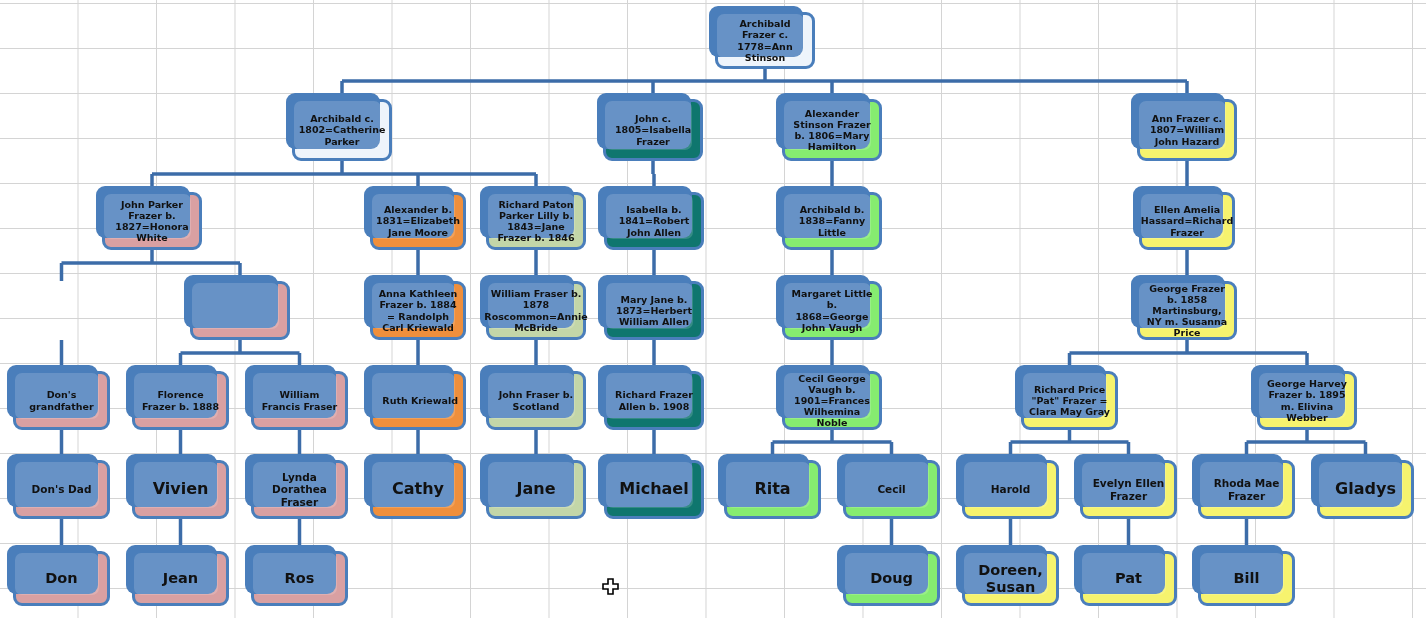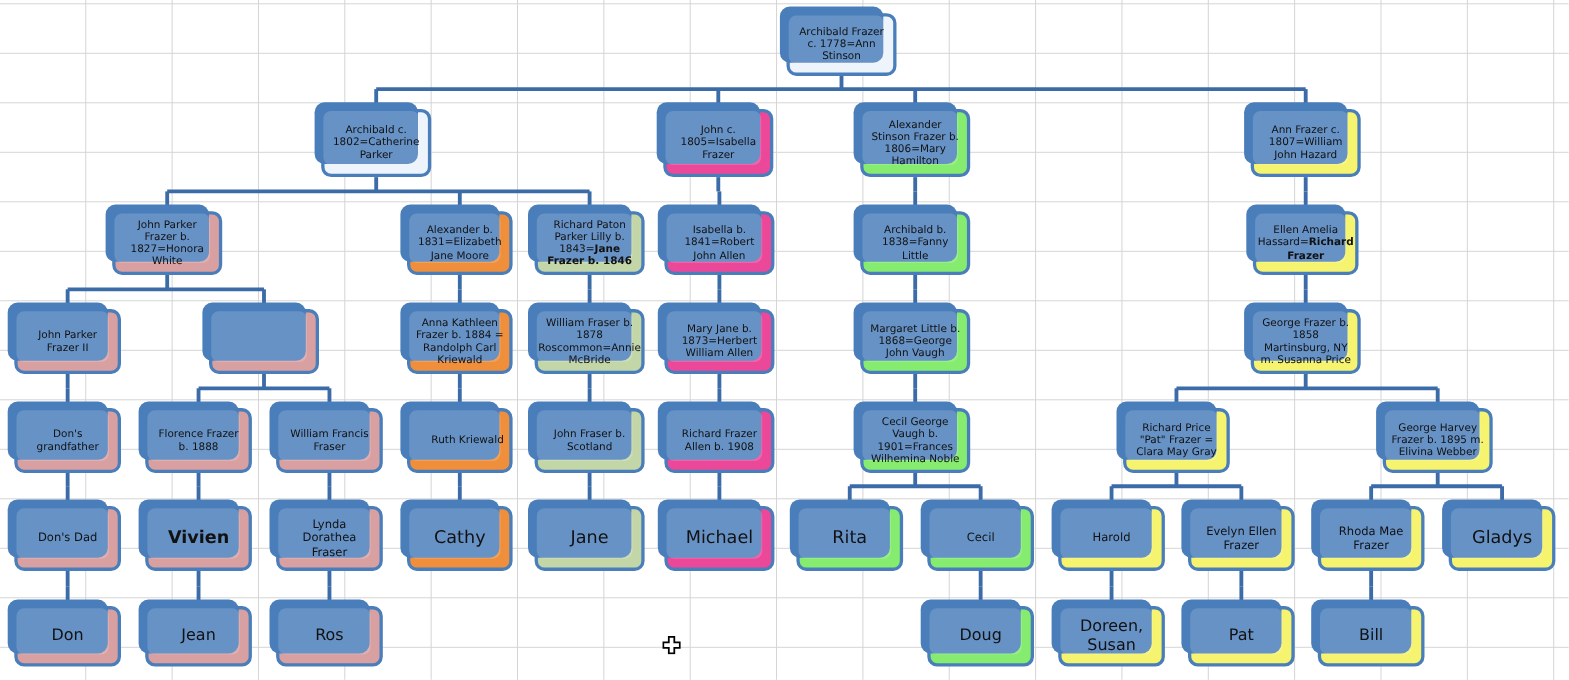--- a/index.html
+++ b/index.html
@@ -42,28 +42,28 @@
   }
   .node .inner{
     position:absolute;
     left:-1px;top:-1px;
     right:8px;bottom:8px;
     border-radius:7px;
     background:rgba(255,255,255,0.16);
     z-index:-1;
     pointer-events:none;
   }
-  .label{position:relative;z-index:1;white-space:pre-line;}
+  .label{position:relative;z-index:1;white-space:pre-line;font-weight:bold;}
 
   
   .c-white  {background:#eef4fb;}
   .c-rose   {background:#d9a0a2;}
   .c-orange {background:#ef8f3c;}
   .c-sage   {background:#c3d6a8;}
-  .c-peach  {background:#ec4899;}
+  .c-peach  {background:#0f766e;}
   .c-green  {background:#86ec70;}
   .c-yellow {background:#f6f36e;}
 
   .fs-xs{font-size:9.5px;}
   .fs-s {font-size:10.5px;}
   .fs-l {font-size:14.5px;}
   .fs-xl{font-size:16px;}
   .b{font-weight:bold;}
 
   #cursor{position:absolute;z-index:9;width:17px;height:17px;}
@@ -210,25 +210,20 @@
     <div class="node c-green fs-xs" style="left: 782px; top: 192px; width: 100px; height: 58px;">
       <div class="shadow"></div>
       <div class="inner"></div>
       <span class="label">Archibald b. 1838=Fanny Little</span>
     </div>
     <div class="node c-yellow fs-xs" style="left: 1139px; top: 192px; width: 96px; height: 58px;">
       <div class="shadow"></div>
       <div class="inner"></div>
       <span class="label">Ellen Amelia Hassard=<b>Richard Frazer</b></span>
     </div>
-    <div class="node c-rose fs-xs" style="left: 13px; top: 281px; width: 97px; height: 59px;">
-      <div class="shadow"></div>
-      <div class="inner"></div>
-      <span class="label">John Parker Frazer II</span>
-    </div>
     <div class="node c-rose fs-xs" style="left: 190px; top: 281px; width: 100px; height: 59px;">
       <div class="shadow"></div>
       <div class="inner"></div>
     </div>
     <div class="node c-orange fs-xs" style="left: 370px; top: 281px; width: 96px; height: 59px;">
       <div class="shadow"></div>
       <div class="inner"></div>
       <span class="label">Anna Kathleen Frazer b. 1884  = Randolph Carl Kriewald</span>
     </div>
     <div class="node c-sage fs-xs" style="left: 486px; top: 281px; width: 100px; height: 59px;">

